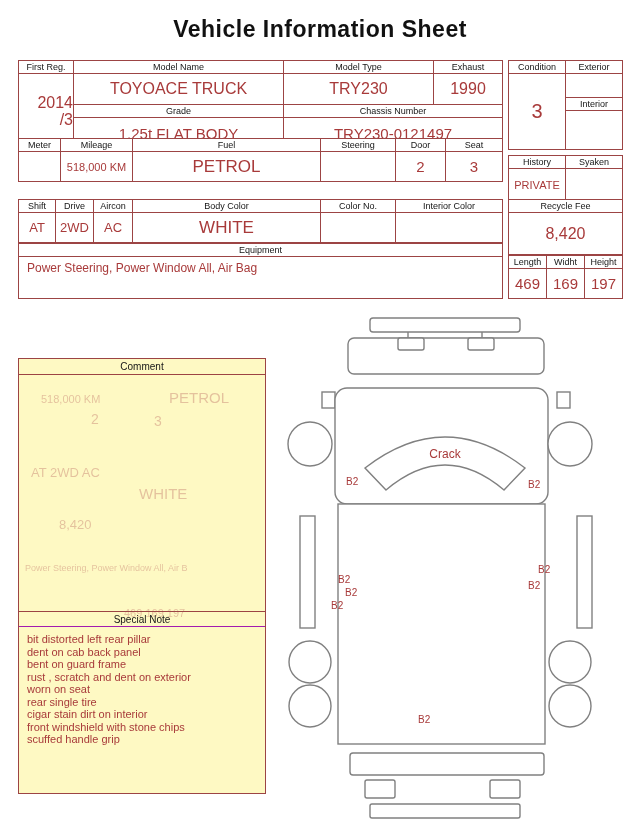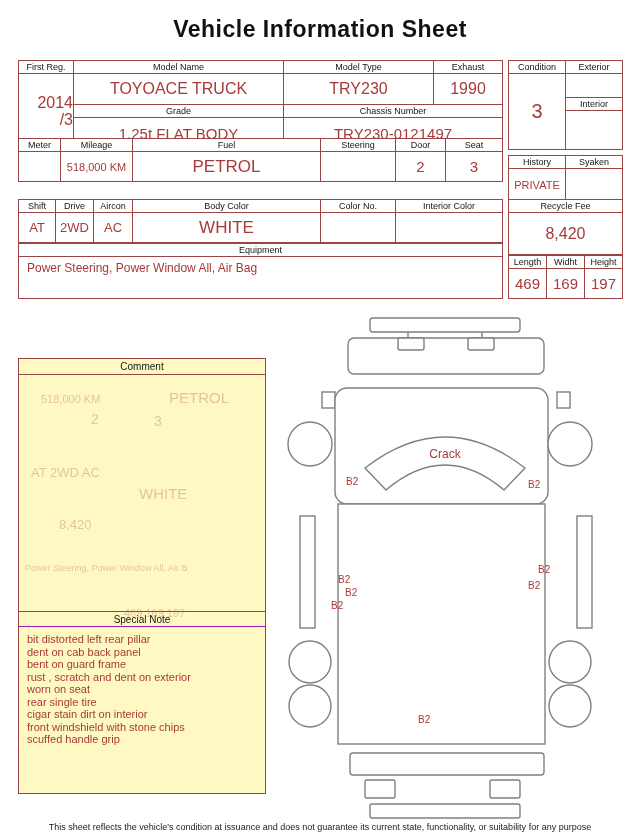--- a/index.html
+++ b/index.html
@@ -281,15 +281,14 @@
       <text x="260" y="176" font-size="10">B2</text>
       <text x="70" y="271" font-size="10">B2</text>
       <text x="77" y="284" font-size="10">B2</text>
       <text x="63" y="297" font-size="10">B2</text>
       <text x="270" y="261" font-size="10">B2</text>
       <text x="260" y="277" font-size="10">B2</text>
       <text x="150" y="411" font-size="10">B2</text>
     </g>
   </svg>
 
-  <div class="footer">This sheet reflects the vehicle's condition at issuance and does not guarantee its current state, functionality, or suitability for any purpose</div>
 
 </div>
 
 </body></html>

